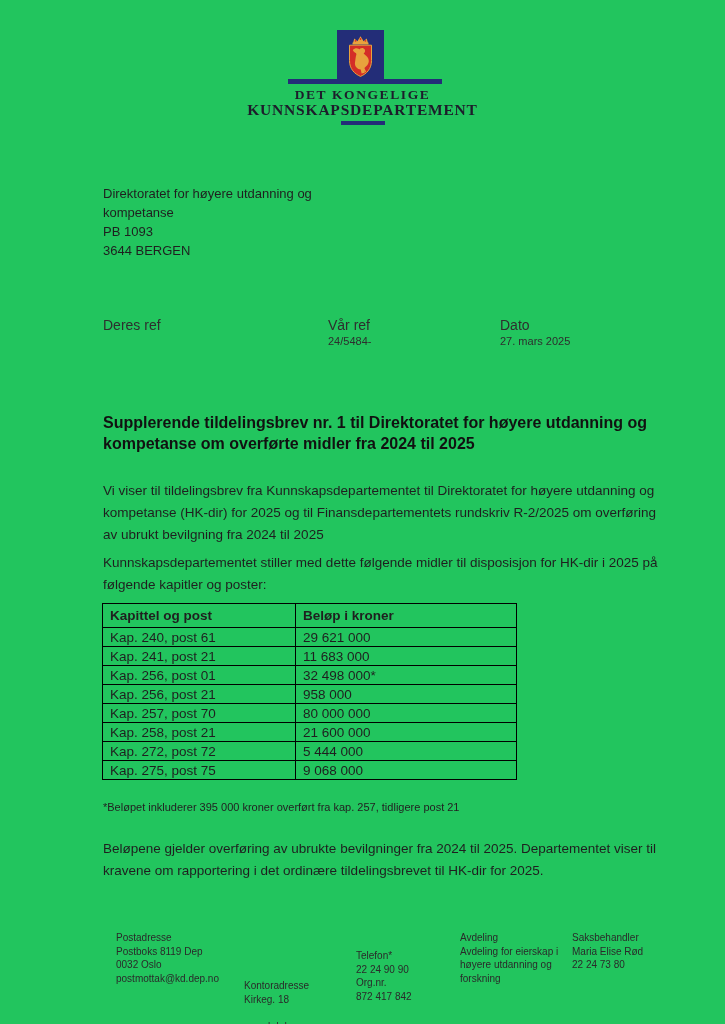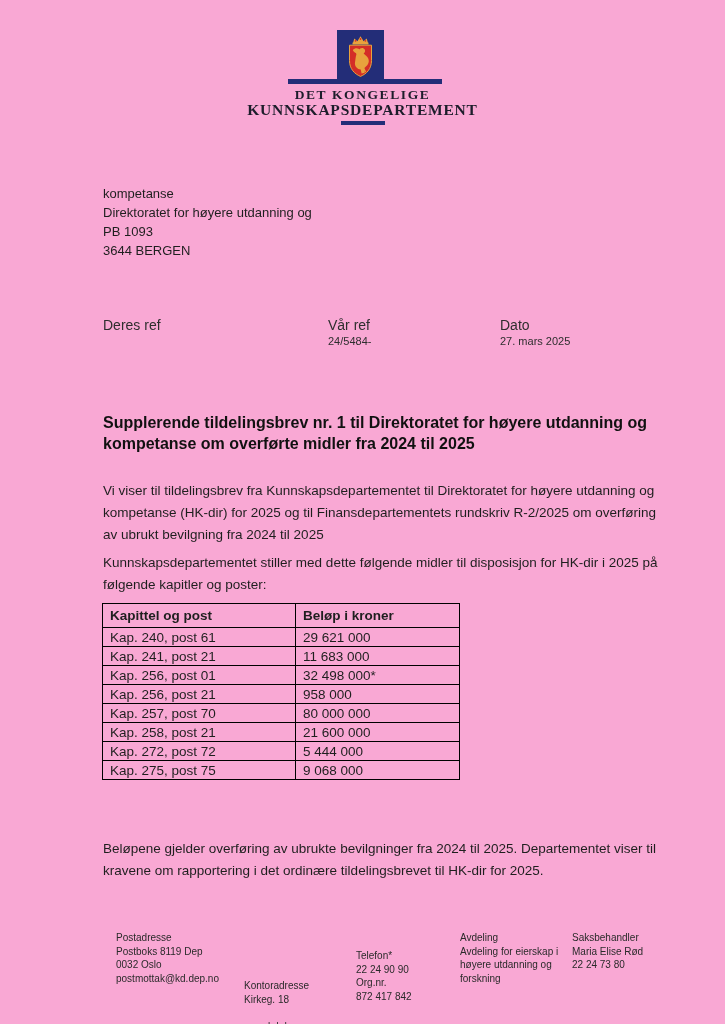--- a/index.html
+++ b/index.html
@@ -1,20 +1,20 @@
 <!DOCTYPE html>
 <html style="--navy: #232d78; --shield-red: #d42d27; --gold: #e8a33d;"><head>
 <meta charset="utf-8">
 <style>
   html, body { margin: 0; padding: 0; background: #ffffff; }
   .page {
     position: relative;
     width: 725px;
     height: 1024px;
-    background: #f9a8d4;
+    background: #22c55e;
     font-family: "Liberation Sans", sans-serif;
     color: #1f1f1f;
     overflow: hidden;
   }
 
   
   .crest-bar {
     position: absolute;
     left: 288px; top: 79px;
     width: 154px; height: 5px;
@@ -79,21 +79,21 @@
   }
   .para1 { top: 480px; }
   .para2 { top: 552px; }
   .para3 { top: 838px; }
 
   
   .alloc-table {
     position: absolute;
     left: 102px; top: 603px;
     border-collapse: collapse;
-    width: 358px;
+    width: 415px;
     font-size: 13.5px;
   }
   .alloc-table th, .alloc-table td {
     border: 1px solid #000;
     padding: 1px 7px;
     text-align: left;
     font-size: 13.5px;
     vertical-align: middle;
   }
   .alloc-table th { font-weight: bold; height: 21px; }
@@ -144,22 +144,22 @@
       <path class="gold-stroke" d="M19 21.5 L28.5 42" stroke-width="1.3"></path>
 
       <path class="gold-fill" d="M22 20 c1 -2.6 4.6 -2.8 5.8 -0.4 c0.8 1.6 0 3 -1.2 3.9 l3.3 3 c2.4 2.4 2.6 6.2 0.3 8.7 l-3.3 3.3 l0.9 4.3 l-3.2 0.7 l-0.9 -4 c-3.3 -0.2 -5.8 -2.8 -5.8 -6.2 l0.7 -5.2 c0.3 -3.3 1.8 -6.1 3.4 -8.1 z"></path>
     </svg>
     <div class="org-line org-line1">DET KONGELIGE</div>
     <div class="org-line org-line2">KUNNSKAPSDEPARTEMENT</div>
     <div class="crest-bottom-bar"></div>
   </div>
 
   <div class="recipient">
+    <div>Direktoratet for høyere utdanning og</div>
     <div>kompetanse</div>
-    <div>Direktoratet for høyere utdanning og</div>
     <div>PB 1093</div>
     <div>3644 BERGEN</div>
   </div>
 
   <div class="ref-label ref-col1">Deres ref</div>
   <div class="ref-label ref-col2">Vår ref</div>
   <div class="ref-label ref-col3">Dato</div>
   <div class="ref-value ref-col2">24/5484-</div>
   <div class="ref-value ref-col3">27. mars 2025</div>
 
@@ -204,20 +204,21 @@
           <td>Kap. 272, post 72</td>
           <td>5 444 000</td>
         </tr>
       <tr>
           <td>Kap. 275, post 75</td>
           <td>9 068 000</td>
         </tr>
     </tbody>
   </table>
 
+  <div class="footnote">*Beløpet inkluderer 395 000 kroner overført fra kap. 257, tidligere post 21</div>
 
   <div class="para para3">Beløpene gjelder overføring av ubrukte bevilgninger fra 2024 til 2025. Departementet viser til kravene om rapportering i det ordinære tildelingsbrevet til HK-dir for 2025.</div>
 
   <div class="footer-col fc1">
     <div class="f-line">Postadresse</div>
     <div class="f-line">Postboks 8119 Dep</div>
     <div class="f-line">0032 Oslo</div>
     <div class="f-line">postmottak@kd.dep.no</div>
   </div>
   <div class="footer-col fc2">

